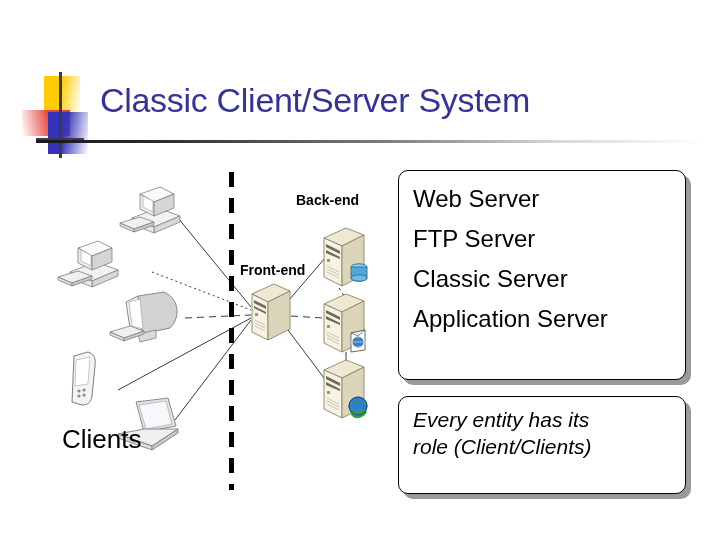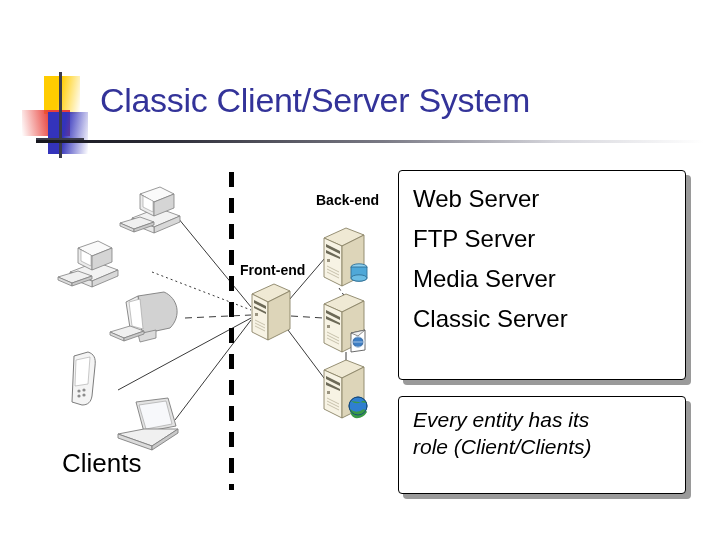--- a/index.html
+++ b/index.html
@@ -101,31 +101,31 @@
         #000000 0px, #000000 15px,
         rgba(255,255,255,0) 15px, rgba(255,255,255,0) 26px);
   }
 
   .zone-label {
     position: absolute;
     font-size: 26px;
     color: #000000;
     white-space: nowrap;
   }
-  #label-clients { left: 62px; top: 448px; }
+  #label-clients { left: 62px; top: 424px; }
   #label-servers { left: 255px; top: 448px; }
 
   .tier-label {
     position: absolute;
     font-size: 14px;
     font-weight: bold;
     color: #000000;
     white-space: nowrap;
   }
-  #label-backend  { left: 316px; top: 192px; }
+  #label-backend  { left: 296px; top: 192px; }
   #label-frontend { left: 240px; top: 262px; }
 
   
   #links {
     position: absolute;
     left: 0;
     top: 0;
     width: 720px;
     height: 540px;
   }
@@ -133,21 +133,21 @@
   
   .device {
     position: absolute;
   }
 
   
   .callout {
     position: absolute;
     background: #ffffff;
     border: 1px solid #000000;
-    border-radius: 4px;
+    border-radius: 10px;
     box-shadow: 5px 5px 0 0 #9a9a9a;
     box-sizing: border-box;
   }
   #box-servers {
     left: 398px;
     top: 170px;
     width: 288px;
     height: 210px;
     padding: 8px 0 0 14px;
   }
@@ -361,22 +361,22 @@
     </svg>
   </div>
 
   <div id="divider"></div>
 
   <div class="zone-label" id="label-clients">Clients</div>
 
   <div class="callout" id="box-servers">
     <div class="line">Web Server</div>
     <div class="line">FTP Server</div>
-    <div class="line">Media Server</div>
     <div class="line">Classic Server</div>
+    <div class="line">Application Server</div>
   </div>
 
   <div class="callout" id="box-note">
     <div class="line">Every entity has its</div>
     <div class="line">role (Client/Clients)</div>
   </div>
 
 </div>
 
 </body></html>

